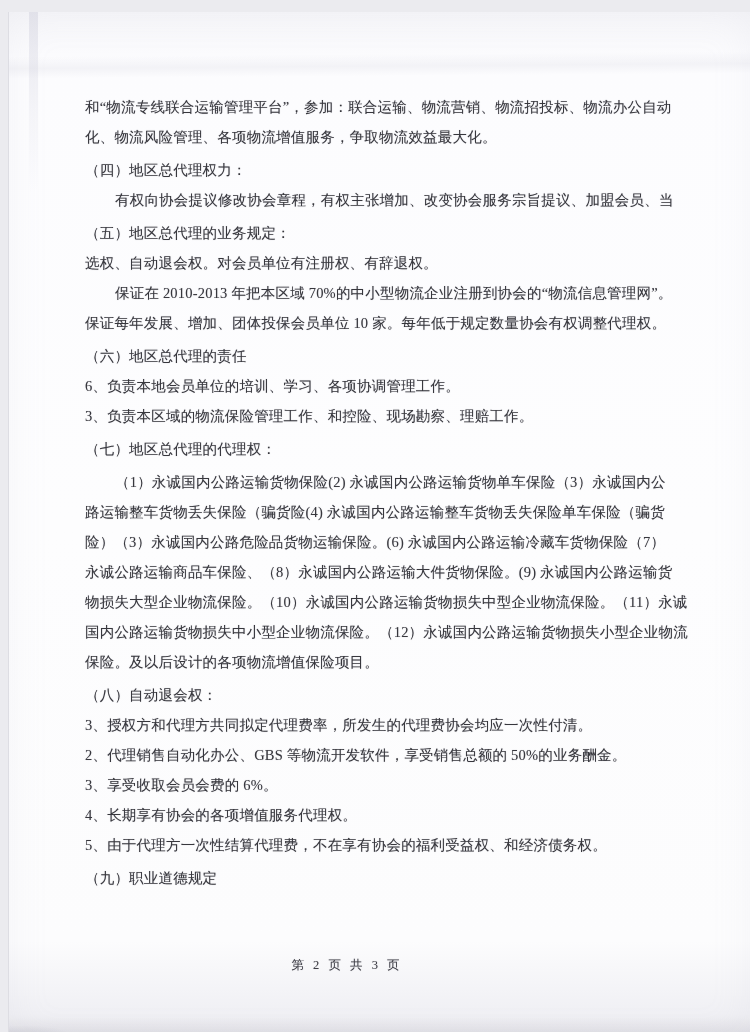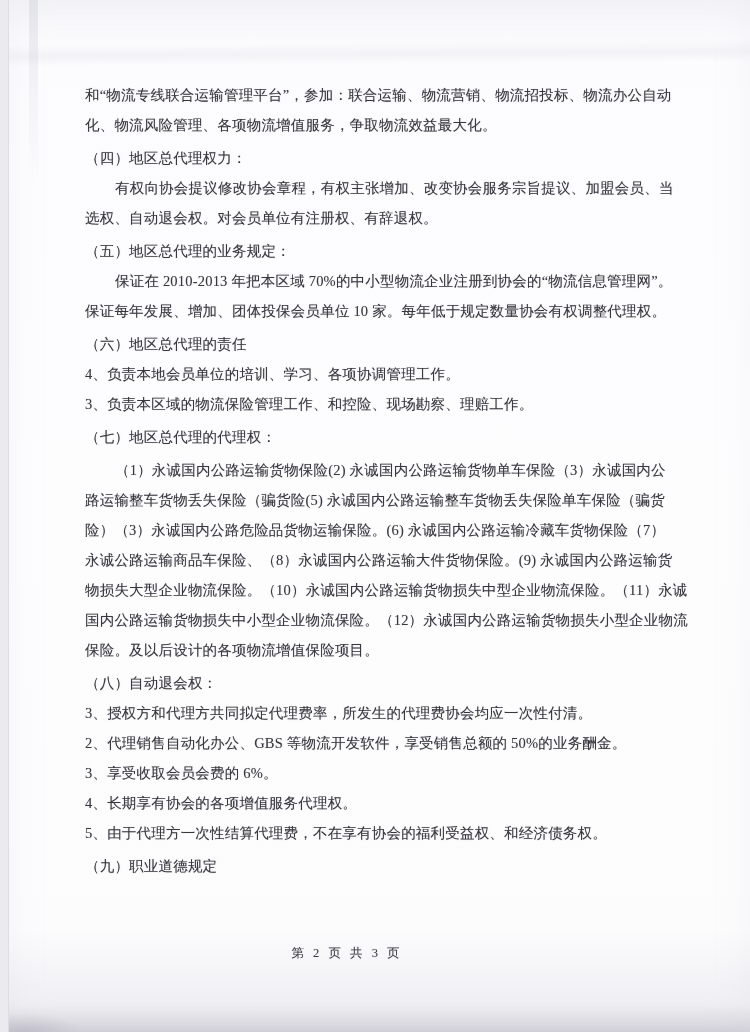--- a/index.html
+++ b/index.html
@@ -8,20 +8,21 @@
     width: 750px;
     height: 1032px;
     background: #ebebef;
     overflow: hidden;
     font-family: "Liberation Serif", "DejaVu Serif", serif;
   }
   .scan {
     position: relative;
     width: 750px;
     height: 814px;
+    margin-top: 12px;
   }
   
   .paper {
     position: absolute;
     left: 8px;
     top: 0;
     width: 742px;
     height: 1032px;
     background: linear-gradient(180deg,
       #f6f6f9 0%,
@@ -116,30 +117,30 @@
 <div class="scan">
   <div class="paper">
     <div class="fold-shadow"></div>
     <div class="edge-streak"></div>
 
     <div class="content">
       <div class="line">和“物流专线联合运输管理平台”，参加：联合运输、物流营销、物流招投标、物流办公自动</div>
       <div class="line">化、物流风险管理、各项物流增值服务，争取物流效益最大化。</div>
       <div class="line sec">（四）地区总代理权力：</div>
       <div class="line ind">有权向协会提议修改协会章程，有权主张增加、改变协会服务宗旨提议、加盟会员、当</div>
+      <div class="line sec">（五）地区总代理的业务规定：</div>
       <div class="line">选权、自动退会权。对会员单位有注册权、有辞退权。</div>
-      <div class="line sec">（五）地区总代理的业务规定：</div>
       <div class="line ind">保证在 2010-2013 年把本区域 70%的中小型物流企业注册到协会的“物流信息管理网”。</div>
       <div class="line">保证每年发展、增加、团体投保会员单位 10 家。每年低于规定数量协会有权调整代理权。</div>
       <div class="line sec">（六）地区总代理的责任</div>
-      <div class="line">4、负责本地会员单位的培训、学习、各项协调管理工作。</div>
+      <div class="line">6、负责本地会员单位的培训、学习、各项协调管理工作。</div>
       <div class="line">3、负责本区域的物流保险管理工作、和控险、现场勘察、理赔工作。</div>
       <div class="line sec">（七）地区总代理的代理权：</div>
       <div class="line ind sec">（1）永诚国内公路运输货物保险(2) 永诚国内公路运输货物单车保险（3）永诚国内公</div>
-      <div class="line">路运输整车货物丢失保险（骗货险(5) 永诚国内公路运输整车货物丢失保险单车保险（骗货</div>
+      <div class="line">路运输整车货物丢失保险（骗货险(4) 永诚国内公路运输整车货物丢失保险单车保险（骗货</div>
       <div class="line">险）（3）永诚国内公路危险品货物运输保险。(6) 永诚国内公路运输冷藏车货物保险（7）</div>
       <div class="line">永诚公路运输商品车保险、（8）永诚国内公路运输大件货物保险。(9) 永诚国内公路运输货</div>
       <div class="line">物损失大型企业物流保险。（10）永诚国内公路运输货物损失中型企业物流保险。（11）永诚</div>
       <div class="line">国内公路运输货物损失中小型企业物流保险。（12）永诚国内公路运输货物损失小型企业物流</div>
       <div class="line">保险。及以后设计的各项物流增值保险项目。</div>
       <div class="line sec">（八）自动退会权：</div>
       <div class="line">3、授权方和代理方共同拟定代理费率，所发生的代理费协会均应一次性付清。</div>
       <div class="line">2、代理销售自动化办公、GBS 等物流开发软件，享受销售总额的 50%的业务酬金。</div>
       <div class="line">3、享受收取会员会费的 6%。</div>
       <div class="line">4、长期享有协会的各项增值服务代理权。</div>

